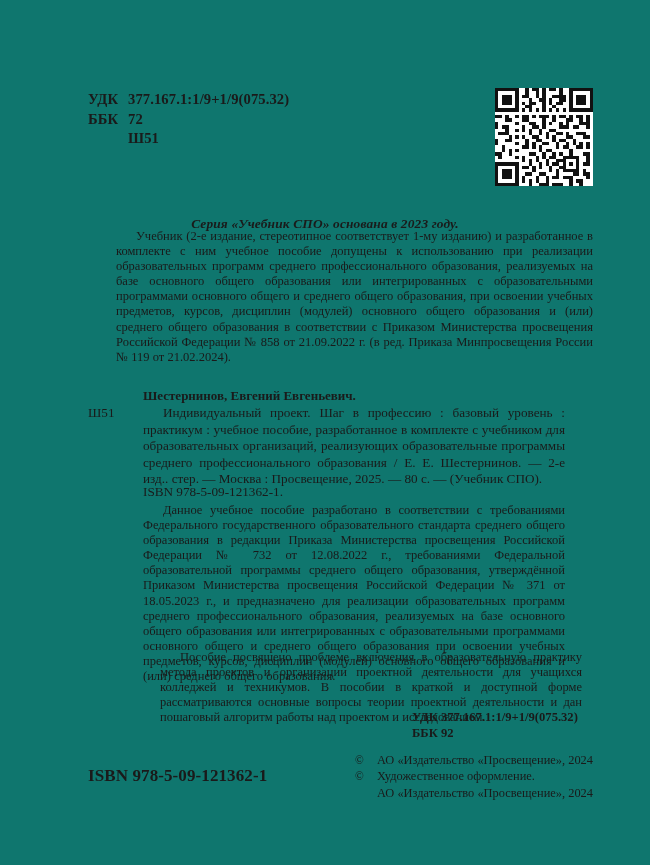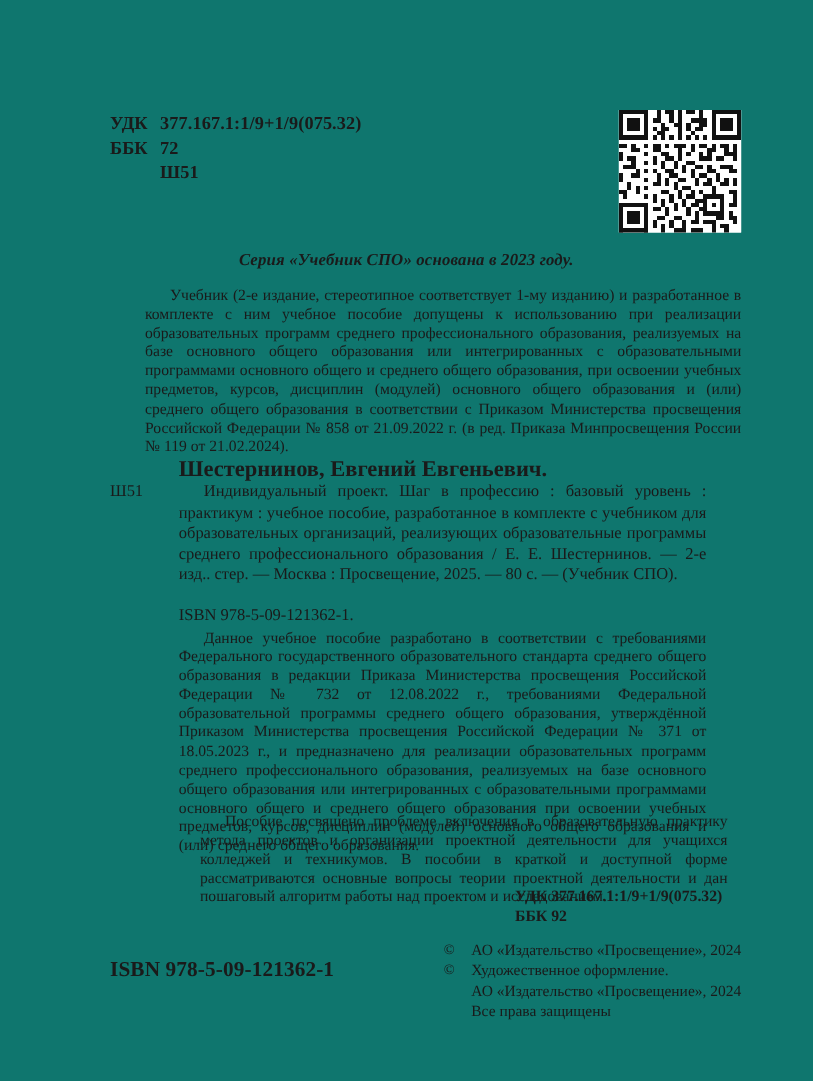--- a/index.html
+++ b/index.html
@@ -47,21 +47,21 @@
     height: 98px;
     background: #ffffff;
   }
   .qr-wrap svg { display: block; width: 98px; height: 98px; }
 
   
   .series-line {
     position: absolute;
     left: 0;
     right: 0;
-    top: 200px;
+    top: 216px;
     text-align: center;
     font-size: 13.4px;
     font-weight: 700;
     font-style: italic;
     letter-spacing: 0.15px;
   }
 
   
   .para {
     position: absolute;
@@ -82,24 +82,25 @@
   }
 
   
   .record {
     position: absolute;
     left: 88px;
     width: 477px;
     top: 367px;
   }
   .author-name {
-    font-size: 18px;
+    font-size: 13px;
     font-weight: 700;
     line-height: 17px;
     padding-left: 55px;
+    margin-top: 20px;
   }
   .record-body {
     position: relative;
     font-size: 13.2px;
     line-height: 16.6px;
     text-align: justify;
     text-align-last: left;
     padding-left: 55px;
     margin-top: 1px;
   }
@@ -389,19 +390,15 @@
       <span class="cp-text">АО «Издательство «Просвещение», 2024</span>
     </div>
     <div class="cp-row">
       <span class="cp-mark">©</span>
       <span class="cp-text">Художественное оформление.</span>
     </div>
     <div class="cp-row">
       <span class="cp-mark blank"></span>
       <span class="cp-text">АО «Издательство «Просвещение», 2024</span>
     </div>
-    <div class="cp-row">
-      <span class="cp-mark blank"></span>
-      <span class="cp-text">Все права защищены</span>
-    </div>
   </div>
 
 </div>
 
 </body></html>

